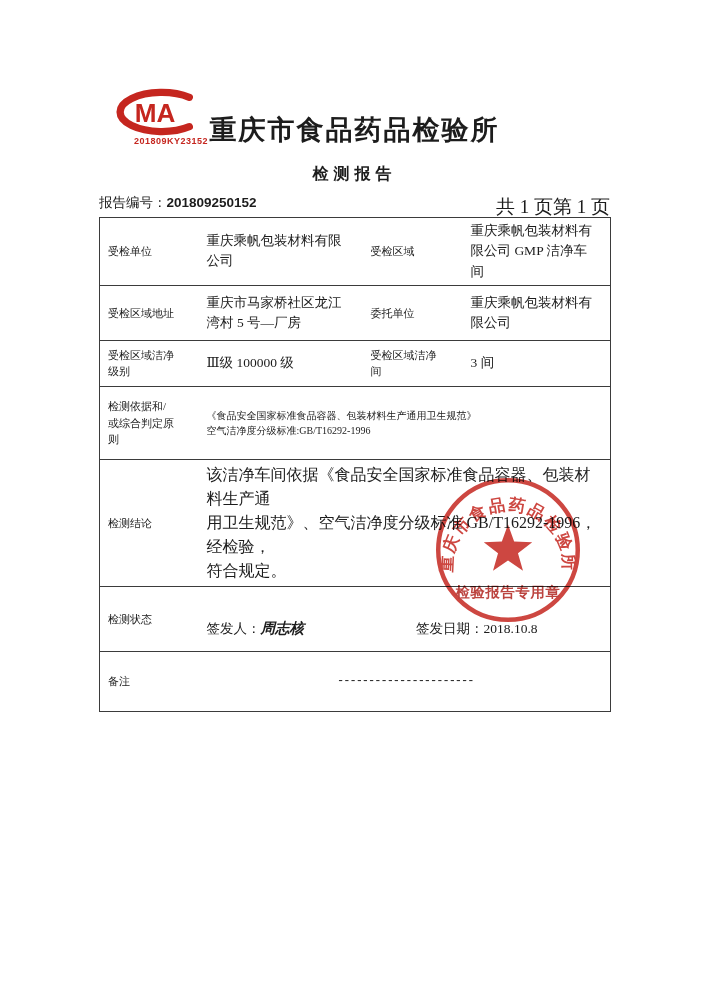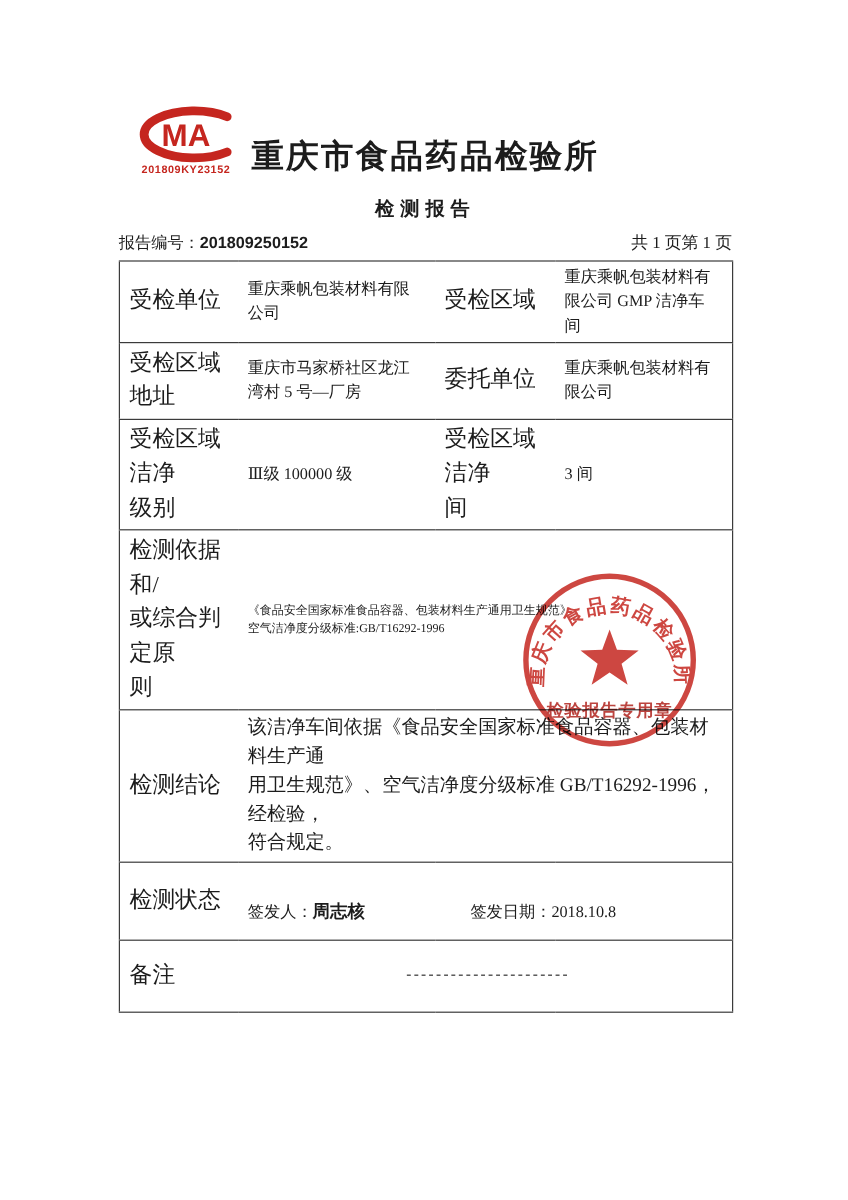--- a/index.html
+++ b/index.html
@@ -5,50 +5,50 @@
   html,body{margin:0;padding:0;}
   body{
     width:707px;height:1000px;position:relative;background:#ffffff;
     font-family:"Liberation Serif","DejaVu Serif",serif;
     color:#1c1c1c;overflow:hidden;
   }
   .abs{position:absolute;}
 
   
   #cma-logo{left:106px;top:87px;width:98px;height:50px;}
-  #cma-certno{left:102px;top:136px;width:106px;text-align:center;
+  #cma-certno{left:102px;top:136px;width:106px;text-align:right;
     font-family:"Liberation Sans",sans-serif;font-size:9px;font-weight:bold;
     letter-spacing:.5px;}
   #org-name{left:99px;top:112px;width:511px;text-align:center;
     font-size:27px;font-weight:bold;letter-spacing:2px;}
   #doc-title{left:99px;top:164px;width:511px;text-align:center;
     font-size:16px;font-weight:bold;letter-spacing:5px;}
   #report-no-line{left:99px;top:194px;width:511px;font-size:13.5px;}
   #report-no-line .no{font-family:"Liberation Sans",sans-serif;font-weight:bold;margin-top:16px;}
-  #page-info{position:absolute;right:0;top:0;font-size:14px;}
+  #page-info{position:absolute;right:0;top:0;font-size:19px;}
 
   
   #report-table{position:absolute;left:99px;top:217px;width:511px;
     border-collapse:collapse;table-layout:fixed;
     font-size:13.5px;line-height:1.5;}
   #report-table,#report-table td{border:0;}
   #report-table{border:1px solid #3b3b3b;}
   #report-table td{
     border-top:1px solid #3b3b3b;border-bottom:1px solid #3b3b3b;
     vertical-align:middle;padding:3px 6px 3px 8px;
     white-space:pre-line;overflow:hidden;}
-  td.lab{font-size:19px;padding-left:6px;}
+  td.lab{font-size:11px;padding-left:6px;}
   td.c1{border-right:1px solid #3b3b3b;}
   td.c3{border-right:1px solid #3b3b3b;padding-left:2px;padding-right:2px;}
   tr.r0{height:60px;} tr.r1{height:55px;} tr.r2{height:46px;}
   tr.r3{height:40px;} tr.r4{height:73px;} tr.r5{height:39px;}
   tr.r6{height:77px;} tr.r7{height:65px;} tr.r8{height:60px;}
   td.wide{padding-left:9px;}
-  .sign-name{font-weight:bold;font-size:14.5px;}
-  .sign-date{margin-left:88px;}
+  .sign-name{font-weight:bold;font-style:italic;font-size:14.5px;}
+  .sign-date{margin-left:112px;}
   td.remark-val{text-align:center;font-family:"Liberation Mono",monospace;
     font-size:12px;letter-spacing:-1px;}
 
   
   #stamp{left:433px;top:475px;width:150px;height:150px;
     opacity:.85;mix-blend-mode:multiply;pointer-events:none;}
 </style>
 </head>
 <body>
 

